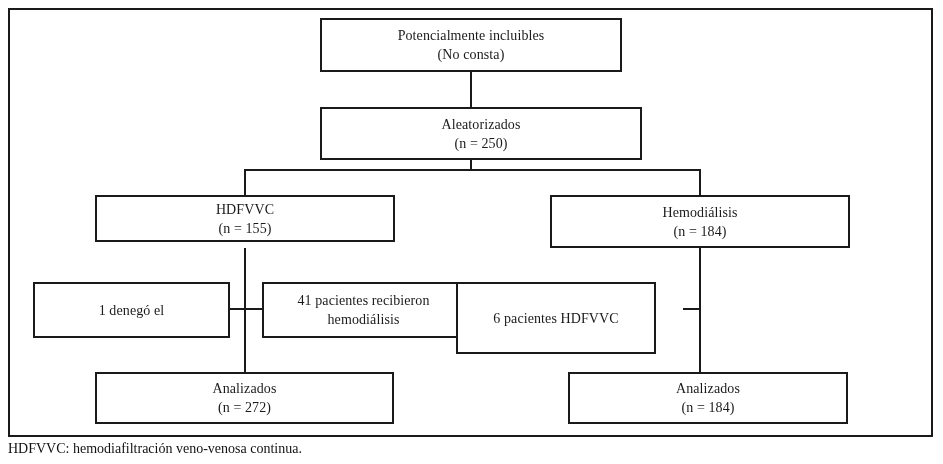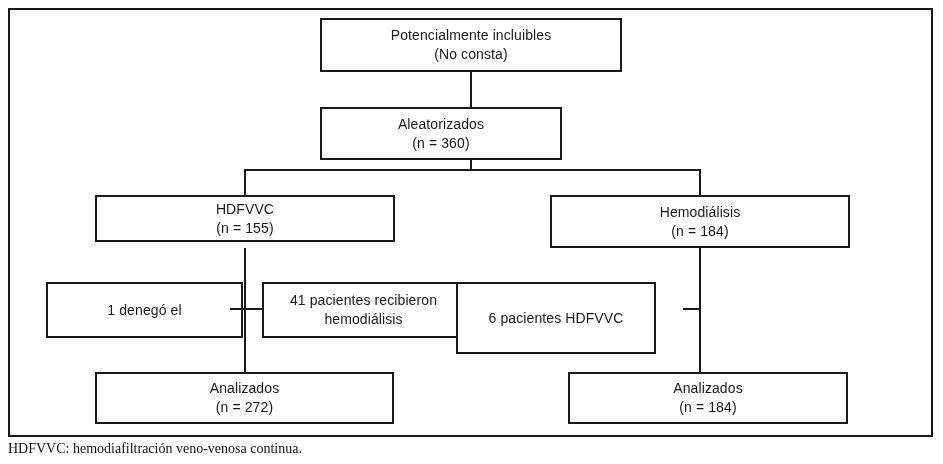--- a/index.html
+++ b/index.html
@@ -29,40 +29,41 @@
     background: #ffffff;
     box-sizing: border-box;
     display: flex;
     flex-direction: column;
     align-items: center;
     justify-content: center;
     text-align: center;
     font-size: 14px;
     line-height: 19px;
     letter-spacing: 0.1px;
+    font-family: Liberation Serif, serif;
   }
   .conn {
     position: absolute;
     background: #1a1a1a;
   }
   .footnote {
     position: absolute;
     left: 8px; top: 441px;
     font-family: "Liberation Serif", "DejaVu Serif", serif;
     font-size: 14px;
     color: #111111;
     white-space: nowrap;
   }
 
   
   #n-top        { left: 320px; top: 18px;  width: 302px; height: 54px; }
-  #n-rand       { left: 320px; top: 107px; width: 242px; height: 53px; }
+  #n-rand       { left: 320px; top: 107px; width: 322px; height: 53px; }
   #n-hdfvvc     { left: 95px;  top: 195px; width: 300px; height: 47px; }
   #n-hemo       { left: 550px; top: 195px; width: 300px; height: 53px; }
-  #n-denied     { left: 33px;  top: 282px; width: 197px; height: 56px; margin-left: 13px; }
+  #n-denied     { left: 33px;  top: 282px; width: 197px; height: 56px; }
   #n-rechd      { left: 262px; top: 282px; width: 203px; height: 56px; }
   #n-rechdfvvc  { left: 456px; top: 282px; width: 200px; height: 72px; }
   #n-anl        { left: 95px;  top: 372px; width: 299px; height: 52px; }
   #n-anr        { left: 568px; top: 372px; width: 280px; height: 52px; }
 
   
   #c-top-rand      { left: 470px; top: 72px;  width: 2px;   height: 35px; }
   #c-rand-stub     { left: 470px; top: 160px; width: 2px;   height: 10px; }
   #c-branch-bar    { left: 244px; top: 169px; width: 457px; height: 2px;  }
   #c-branch-left   { left: 244px; top: 169px; width: 2px;   height: 26px; }
@@ -79,21 +80,21 @@
 
   <div class="frame"></div>
 
   <div class="node" id="n-top">
     <div>Potencialmente incluibles</div>
     <div>(No consta)</div>
   </div>
 
   <div class="node" id="n-rand">
     <div>Aleatorizados</div>
-    <div>(n = 360)</div>
+    <div>(n = 250)</div>
   </div>
 
   <div class="node" id="n-hdfvvc">
     <div>HDFVVC</div>
     <div>(n = 155)</div>
   </div>
 
   <div class="node" id="n-hemo">
     <div>Hemodiálisis</div>
     <div>(n = 184)</div>

